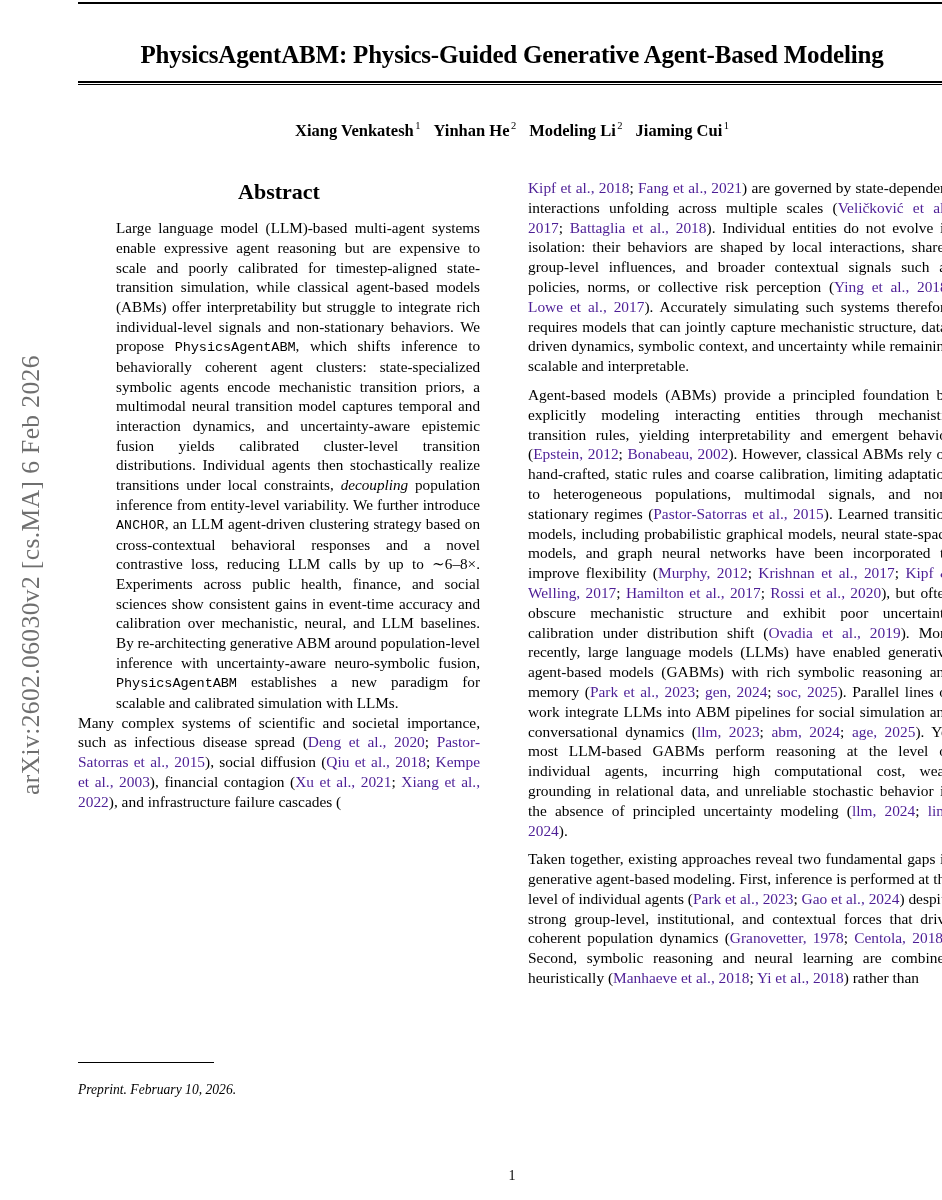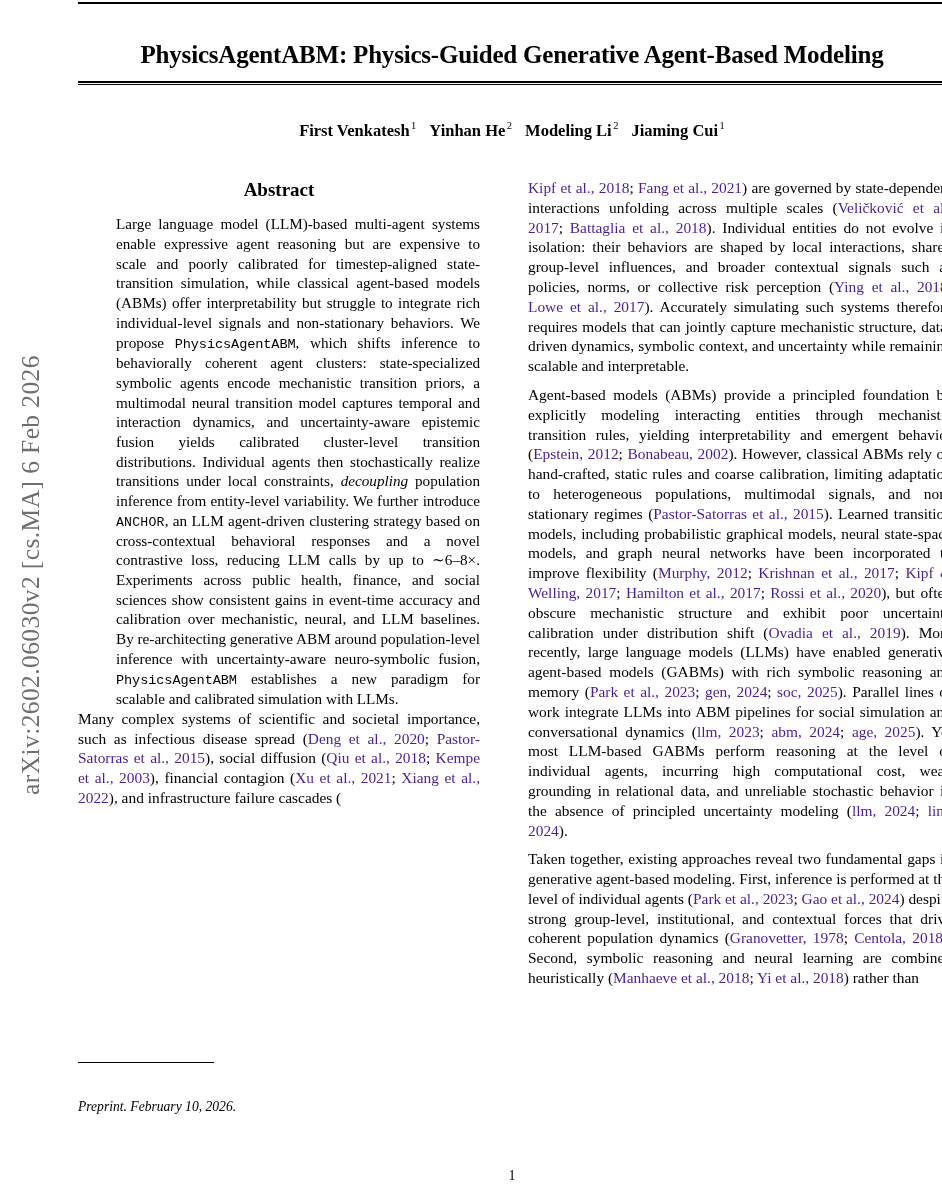--- a/index.html
+++ b/index.html
@@ -104,21 +104,21 @@
     text-align: justify;
     text-justify: inter-word;
     hyphens: manual;
   }
   #col-left  { left: 6px;   width: 402px; }
   #col-right { left: 456px; width: 424px; }
 
   
   #abstract-heading {
     text-align: center;
-    font-size: 19px;
+    font-size: 22px;
     font-weight: bold;
     margin: 0 0 12px 0;
   }
   #abstract-body {
     margin: 0 0 0 38px;
     width: 364px;
     font-size: 15.2px;
     line-height: 1.295;
     text-align: justify;
   }
@@ -153,21 +153,21 @@
     margin-bottom: 6px;
   }
   #footnote-text {
     font-size: 13.2px;
     line-height: 1.3;
     text-align: justify;
     margin: 0;
   }
   #footnote-text .sup { font-size: 9.5px; vertical-align: super; }
   #preprint-line {
-    margin-top: 36px;
+    margin-top: 19px;
     font-size: 13.6px;
     font-style: italic;
   }
 
   
   #page-number {
     position: absolute;
     left: 6px;
     top: 1168px;
     width: 868px;
@@ -184,21 +184,21 @@
 
 <div id="page">
 
   <div class="rule-top"></div>
 
   <h1 id="paper-title">PhysicsAgentABM: Physics-Guided Generative Agent-Based Modeling</h1>
 
   <div class="rule-under-title"></div>
 
   <div id="author-line">
-    <span class="author"><span>First Venkatesh</span><span class="aff">1</span></span><span class="sep"></span><span class="author"><span>Yinhan He</span><span class="aff">2</span></span><span class="sep"></span><span class="author"><span>Modeling Li</span><span class="aff">2</span></span><span class="sep"></span><span class="author"><span>Jiaming Cui</span><span class="aff">1</span></span>
+    <span class="author"><span>Xiang Venkatesh</span><span class="aff">1</span></span><span class="sep"></span><span class="author"><span>Yinhan He</span><span class="aff">2</span></span><span class="sep"></span><span class="author"><span>Modeling Li</span><span class="aff">2</span></span><span class="sep"></span><span class="author"><span>Jiaming Cui</span><span class="aff">1</span></span>
   </div>
 
   <div class="col" id="col-left">
 
     <div id="abstract-heading">Abstract</div>
 
     <div id="abstract-body"><span>Large language model (LLM)-based multi-agent systems enable expressive agent reasoning but are expensive to scale and poorly calibrated for timestep-aligned state-transition simulation, while classical agent-based models (ABMs) offer interpretability but struggle to integrate rich individual-level signals and non-stationary behaviors. We propose </span><span class="mono">PhysicsAgentABM</span><span>, which shifts inference to behaviorally coherent agent clusters: state-specialized symbolic agents encode mechanistic transition priors, a multimodal neural transition model captures temporal and interaction dynamics, and uncertainty-aware epistemic fusion yields calibrated cluster-level transition distributions. Individual agents then stochastically realize transitions under local constraints, </span><span class="it">decoupling</span><span> population inference from entity-level variability. We further introduce </span><span class="sc">ANCHOR</span><span>, an LLM agent-driven clustering strategy based on cross-contextual behavioral responses and a novel contrastive loss, reducing LLM calls by up to ∼6–8×. Experiments across public health, finance, and social sciences show consistent gains in event-time accuracy and calibration over mechanistic, neural, and LLM baselines. By re-architecting generative ABM around population-level inference with uncertainty-aware neuro-symbolic fusion, </span><span class="mono">PhysicsAgentABM</span><span> establishes a new paradigm for scalable and calibrated simulation with LLMs.</span></div>
 
 
     <p class="para"><span>Many complex systems of scientific and societal importance, such as infectious disease spread (</span><span class="cite">Deng et al., 2020</span><span>; </span><span class="cite">Pastor-Satorras et al., 2015</span><span>), social diffusion (</span><span class="cite">Qiu et al., 2018</span><span>; </span><span class="cite">Kempe et al., 2003</span><span>), financial contagion (</span><span class="cite">Xu et al., 2021</span><span>; </span><span class="cite">Xiang et al., 2022</span><span>), and infrastructure failure cascades (</span></p>

